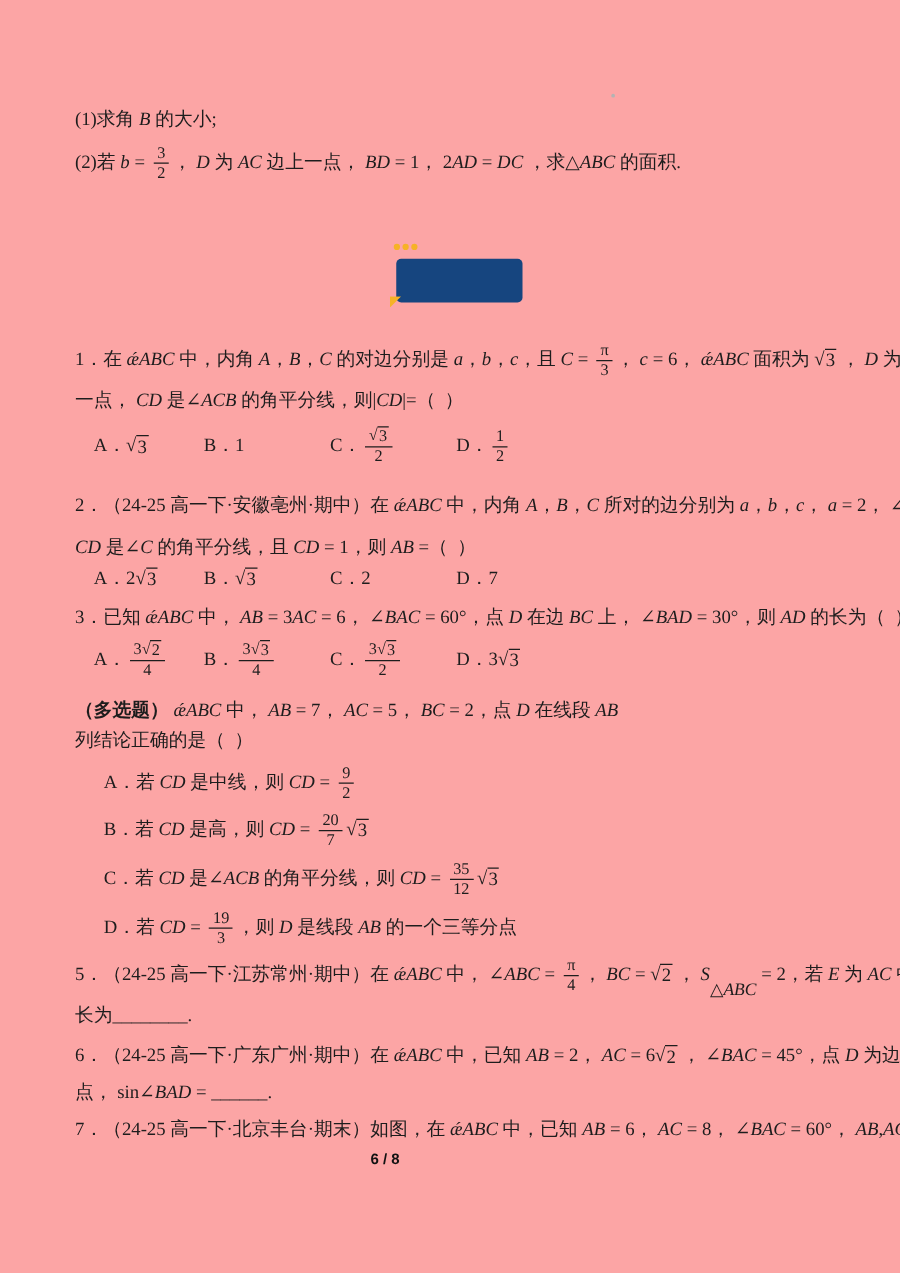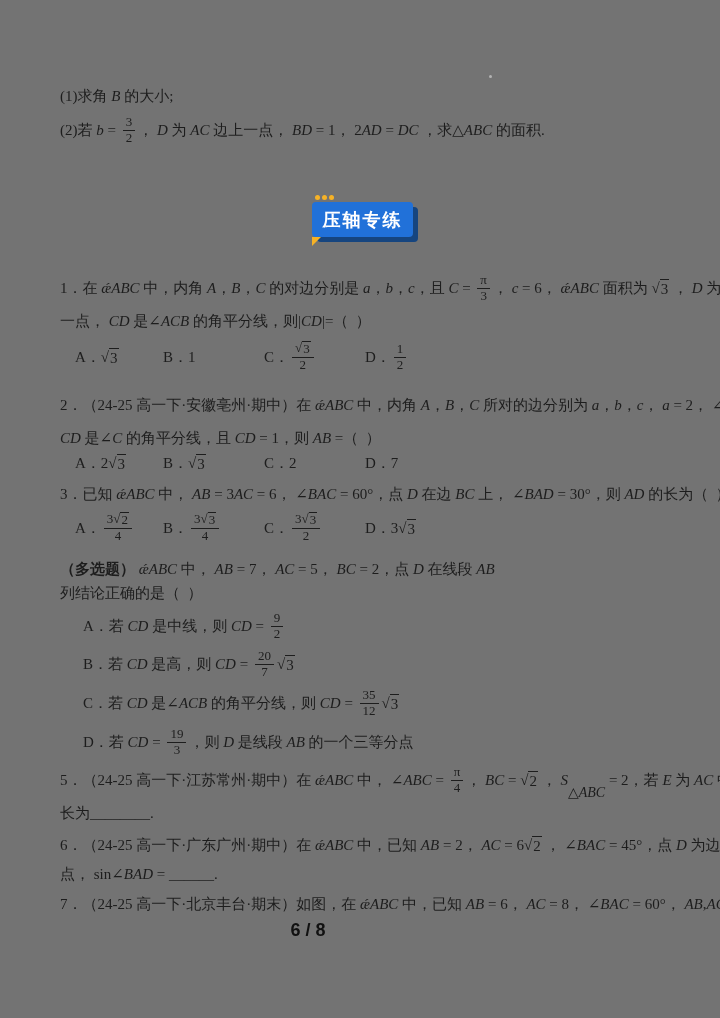--- a/index.html
+++ b/index.html
@@ -1,16 +1,16 @@
 <!DOCTYPE html>
 <html style="--bn-bg: #2171d9; --bn-shadow: #16457f; --bn-accent: #f6b226;"><head>
 <meta charset="utf-8">
 <style>
   html,body{margin:0;padding:0;background:#ffffff;}
-  .page{position:relative;width:720px;height:1018px;background:#737373;overflow:hidden;
+  .page{position:relative;width:720px;height:1018px;background:#fca5a5;overflow:hidden;
         font-family:"Liberation Serif","DejaVu Serif",serif;color:#1d1d1d;}
   .line{position:absolute;left:60px;display:flex;align-items:center;white-space:pre;
         font-size:15px;line-height:1.2;}
   .line span{white-space:pre;}
   .tk-i{font-style:italic;}
   .tk-b{font-weight:700;}
   .tk-sub{font-size:14px;font-style:italic;align-self:flex-end;transform:translateY(2px);}
   .frac{display:inline-flex;flex-direction:column;align-items:center;
         font-size:13px;line-height:1.15;margin:0 3px;}
   .fnum{border-bottom:1px solid #1d1d1d;padding:0 3px;display:inline-flex;align-items:flex-start;}
@@ -27,21 +27,21 @@
            background:var(--bn-bg,#2171d9);border-radius:4px;z-index:2;
            display:flex;align-items:center;justify-content:center;
            color:#fff;font-weight:700;font-size:18px;letter-spacing:2px;
            font-family:"Liberation Sans","DejaVu Sans",sans-serif;}
   .bn-dots{position:absolute;left:10px;top:5px;display:flex;gap:2px;z-index:3;}
   .bn-dots i{width:5px;height:5px;border-radius:50%;background:var(--bn-accent,#f6b226);}
   .bn-fold{position:absolute;left:7px;top:47px;width:9px;height:9px;z-index:1;
            background:var(--bn-accent,#f6b226);clip-path:polygon(0 0,100% 0,0 100%);}
   .footer{position:absolute;left:0;top:920px;width:616px;text-align:center;
           font-family:"Liberation Sans","DejaVu Sans",sans-serif;
-          font-weight:700;font-size:18px;color:#111;}
+          font-weight:700;font-size:12px;color:#111;}
   .stray{position:absolute;left:489px;top:75px;width:3px;height:3px;border-radius:50%;
          background:#b3b3b3;}
 </style>
 </head>
 <body>
 
 <div class="page">
 
   <div class="stray"></div>
 
@@ -49,21 +49,20 @@
   <div class="line" style="top:108px;height:44px"><span>(2)若 </span><span class="tk-i">b</span><span> = </span><span class="frac"><span class="fnum"><span>3</span></span><span class="fden"><span>2</span></span></span><span>， </span><span class="tk-i">D</span><span> 为 </span><span class="tk-i">AC</span><span> 边上一点， </span><span class="tk-i">BD</span><span> = 1， 2</span><span class="tk-i">AD</span><span> = </span><span class="tk-i">DC</span><span> ，求△</span><span class="tk-i">ABC</span><span> 的面积.</span></div>
 
   <div class="bn-wrap">
     <div class="bn-shadow"></div>
     <div class="bn-fold"></div>
     <div class="bn-dots">
         <i></i>
         <i></i>
         <i></i>
       </div>
-    <div class="bn-main">压轴专练</div>
   </div>
 
   <div class="line" style="top:268px;height:40px"><span>1．在 </span><span class="tk-i">ǽABC</span><span> 中，内角 </span><span class="tk-i">A</span><span>，</span><span class="tk-i">B</span><span>，</span><span class="tk-i">C</span><span> 的对边分别是 </span><span class="tk-i">a</span><span>，</span><span class="tk-i">b</span><span>，</span><span class="tk-i">c</span><span>，且 </span><span class="tk-i">C</span><span> = </span><span class="frac"><span class="fnum"><span>π</span></span><span class="fden"><span>3</span></span></span><span>， </span><span class="tk-i">c</span><span> = 6， </span><span class="tk-i">ǽABC</span><span> 面积为 </span><span class="sqv"><span>√</span><span class="rad">3</span></span><span> ， </span><span class="tk-i">D</span><span> 为边 </span></div>
   <div class="line" style="top:311px;height:20px"><span>一点， </span><span class="tk-i">CD</span><span> 是∠</span><span class="tk-i">ACB</span><span> 的角平分线，则|</span><span class="tk-i">CD</span><span>|=（  ）</span></div>
   <div class="line opts" style="top:335px;height:44px">
     <span class="opt" style="left:15px"><span>A．</span><span class="sqv"><span>√</span><span class="rad">3</span></span></span>
     <span class="opt" style="left:103px"><span>B．1</span></span>
     <span class="opt" style="left:204px"><span>C．</span><span class="frac"><span class="fnum"><span class="sqv"><span>√</span><span class="rad">3</span></span></span><span class="fden"><span>2</span></span></span></span>
     <span class="opt" style="left:305px"><span>D．</span><span class="frac"><span class="fnum"><span>1</span></span><span class="fden"><span>2</span></span></span></span>
   </div>

